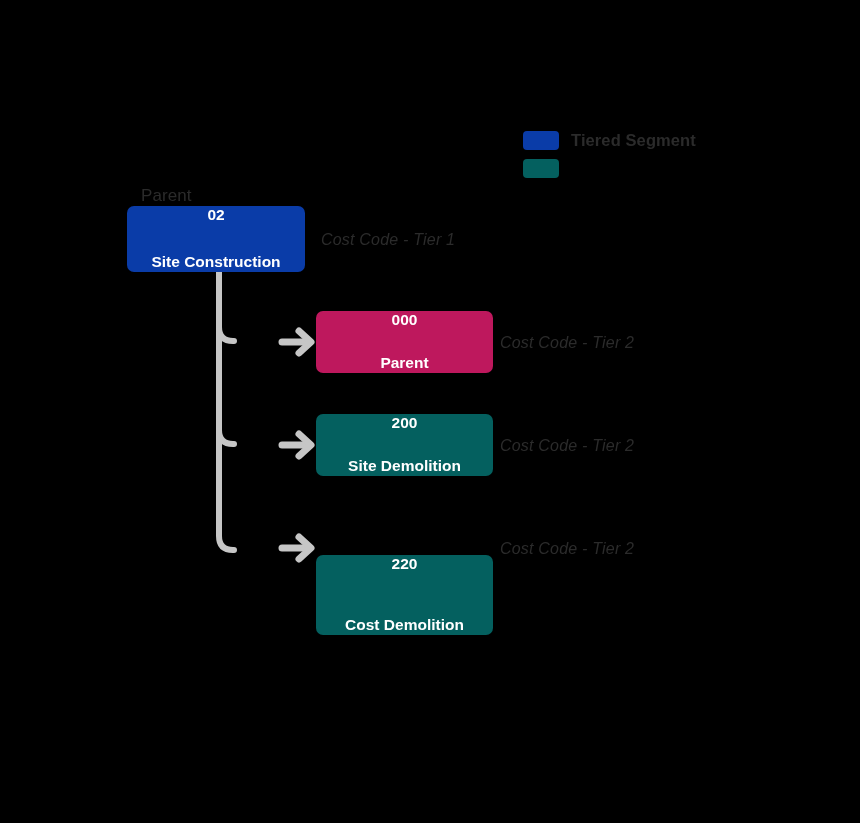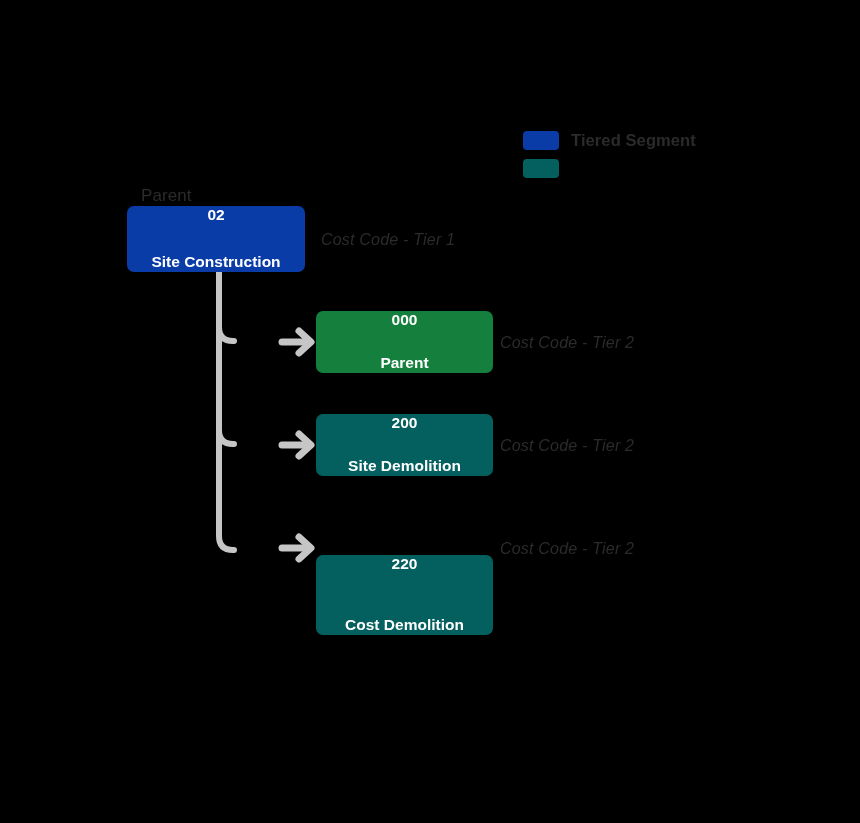--- a/index.html
+++ b/index.html
@@ -174,21 +174,21 @@
 </div>
 
 <div id="parent-label">Parent</div>
 
 <div class="node-box" id="box-tier1" style="background:#0A3CA8">
   <div class="node-code">02</div>
   <div class="node-name">Site Construction</div>
 </div>
 <div class="tier-caption" id="cap-tier1">Cost Code - Tier 1</div>
 
-<div class="node-box" id="box-t2-0" style="background:#15803d">
+<div class="node-box" id="box-t2-0" style="background:#be185d">
   <div class="node-code">000</div>
   <div class="node-name">Parent</div>
 </div>
 <div class="tier-caption" id="cap-t2-0">Cost Code - Tier 2</div>
 
 <div class="node-box" id="box-t2-1" style="background:#04605F">
   <div class="node-code">200</div>
   <div class="node-name">Site Demolition</div>
 </div>
 <div class="tier-caption" id="cap-t2-1">Cost Code - Tier 2</div>

